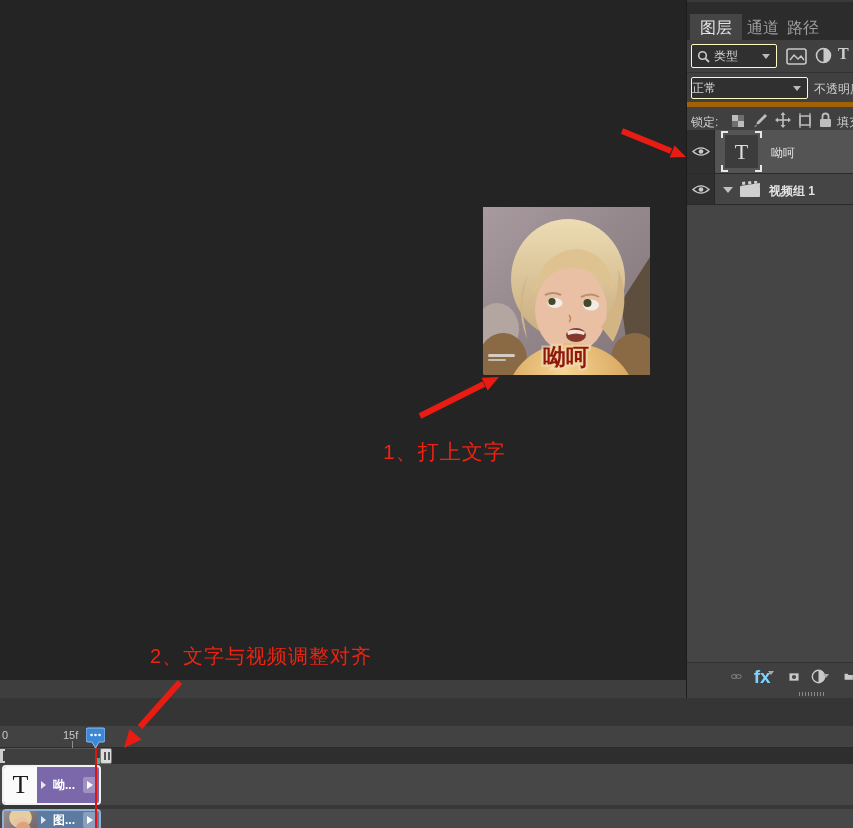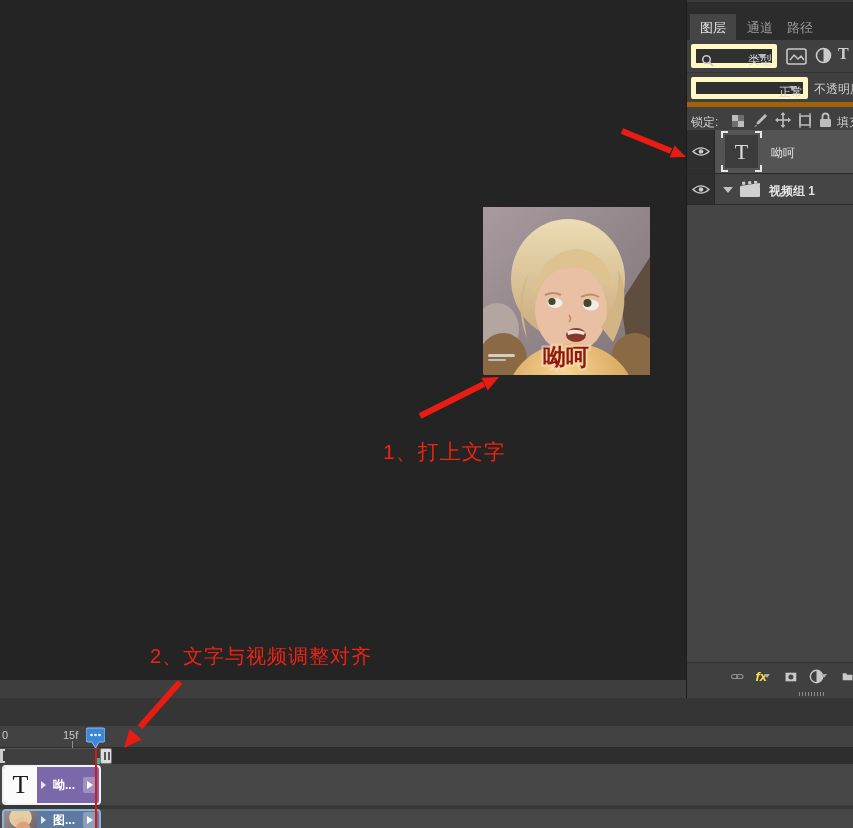--- a/index.html
+++ b/index.html
@@ -13,27 +13,27 @@
   #anno2 { left:478px; top:66px; font-size:22px; line-height:33px; }
   #anno1 { left:383px; top:438px; }
   #anno3 { left:150px; top:643px; font-size:20px; }
 
   
   #meme { left:483px; top:207px; width:167px; height:168px; }
 
   
   #layers-panel { left:686px; top:0; width:167px; height:698px; background:#454545; border-left:1px solid #1c1c1c; overflow:hidden; }
   #panel-header { position:absolute; left:0; top:0; width:100%; height:40px; background:#2c2c2c; border-top:2px solid #3a3a3a; }
-  .tab { position:absolute; top:12px; height:28px; line-height:28px; text-align:center; font-size:13px; color:#9c9c9c; padding:0 10px; cursor:default; }
+  .tab { position:absolute; top:12px; height:28px; line-height:28px; text-align:center; font-size:16px; color:#9c9c9c; padding:0 10px; cursor:default; }
   .tab.active { background:#454545; color:#e4e4e4; }
   .ctl-row { position:absolute; left:0; width:100%; background:#404040; }
   #filter-row { top:40px; height:32px; }
   #blend-row { top:72px; height:30px; border-top:1px solid #333; }
   #lock-row { top:102px; height:28px; border-top:5px solid #a16207; }
-  .dd { position:absolute; background:#303030; border:5px solid #fef9c3; border-radius:2px; color:#d6d6d6; font-size:12px;text-align:right; }
+  .dd { position:absolute; background:#303030; border:1px solid #fef9c3; border-radius:2px; color:#d6d6d6; font-size:12px; }
   .dd-chev { position:absolute; right:6px; top:50%; margin-top:-2px; width:0; height:0; border-left:4px solid transparent; border-right:4px solid transparent; border-top:5px solid #b9b9b9; }
   .small-label { color:#cfcfcf; font-size:12px; }
   .pict-ic { stroke:#c9c9c9; fill:none; }
 
   
   .lrow { position:absolute; left:0; width:100%; border-bottom:1px solid #2a2a2a; background:#454545; }
   .lrow.sel { background:#545454; }
   .eyecol { position:absolute; left:0; top:0; bottom:0; width:28px; background:#2f2f2f; border-right:1px solid #262626; display:flex; align-items:center; justify-content:center; }
   .lname { position:absolute; color:#e2e2e2; font-size:12px; white-space:nowrap; }
   .tthumb { position:absolute; left:38px; top:5px; width:33px; height:33px; background:#3c3c3c; color:#dedede; font-family:"Liberation Serif", serif; font-size:22px; display:flex; align-items:center; justify-content:center; }
@@ -49,21 +49,21 @@
      linear-gradient(140deg, #9a8d92, #6e6268); }
   .film-badge { position:absolute; width:13px; height:15px; background:#e6e6e6; border:1px solid #555; }
   .film-badge:before { content:""; position:absolute; left:2px; top:2px; width:3px; height:3px; background:#444; box-shadow:0 5px 0 #444, 6px 0 0 #444, 6px 5px 0 #444; }
   .grp-chev { width:0; height:0; border-left:5px solid transparent; border-right:5px solid transparent; border-top:6px solid #c2c2c2; }
 
   
   #panel-toolbar { position:absolute; left:0; top:662px; width:100%; height:28px; background:#404040; border-top:1px solid #333; display:flex; align-items:center; gap:12px; padding-left:44px; }
   #panel-grip { position:absolute; left:0; top:690px; width:100%; height:8px; background:#404040; }
   #grip-dots { position:absolute; left:112px; top:2px; width:26px; height:4px;
      background:repeating-linear-gradient(90deg,#8a8a8a 0 1px, rgba(0,0,0,0) 1px 3px); }
-  .fx-label { color:#fde047; font-size:13px; font-style:italic; font-weight:bold; }
+  .fx-label { color:#7dd3fc; font-size:19px; font-weight:bold; }
   .tool-caret { width:0; height:0; border-left:3px solid transparent; border-right:3px solid transparent; border-top:4px solid #aaa; position:relative; top:5px; left:-3px; }
 
   
   .tl-band { position:absolute; left:0; width:100%; }
   #tl-strip1 { top:680px; height:18px; background:#3e3e3e; }
   #tl-strip2 { top:698px; height:28px; background:#353535; }
   #tl-ruler { top:726px; height:22px; background:#424242; border-bottom:1px solid #2c2c2c; color:#c9c9c9; font-size:11px; }
   #tl-work { top:748px; height:16px; background:#2e2e2e; }
   #tl-work-active { position:absolute; left:0; top:0; width:102px; height:16px; background:#3f3f3f; border-top:1px solid #555; }
   #tl-track1 { top:764px; height:41px; background:#474747; }
@@ -228,21 +228,21 @@
         <path d="M4,12 l4,-5 l4,4 l3,-3 l3,4" class="pict-ic" stroke-width="1.4"></path>
       </svg>
       <svg class="icon abs" style="left:128px;top:7px;" width="17" height="17" viewBox="0 0 17 17">
         <circle cx="8.5" cy="8.5" r="7" fill="none" stroke="#c9c9c9" stroke-width="1.6"></circle>
         <path d="M8.5,1.5 a7,7 0 0 1 0,14 Z" fill="#c9c9c9"></path>
       </svg>
       <div class="abs" style="left:151px;top:5px;color:#cdcdcd;font-size:16px;font-weight:bold;font-family:'Liberation Serif',serif;">T</div>
     </div>
 
     <div id="blend-row" class="ctl-row">
-      <div class="dd" style="left:4px;top:4px;width:117px;height:22px;line-height:20px;padding-left:8px;">
+      <div class="dd" style="left:4px;top:4px;width:117px;height:22px;line-height:20px;">
         <span>正常</span>
         <span class="dd-chev"></span>
       </div>
       <span class="small-label abs" style="left:127px;top:8px;white-space:nowrap;">不透明度</span>
     </div>
 
     <div id="lock-row" class="ctl-row">
       <span class="small-label abs" style="left:4px;top:7px;">锁定:</span>
       <svg class="icon abs" style="left:44px;top:7px;" width="14" height="14" viewBox="0 0 14 14">
         <rect x="1" y="1" width="6" height="6" fill="#bdbdbd"></rect>

